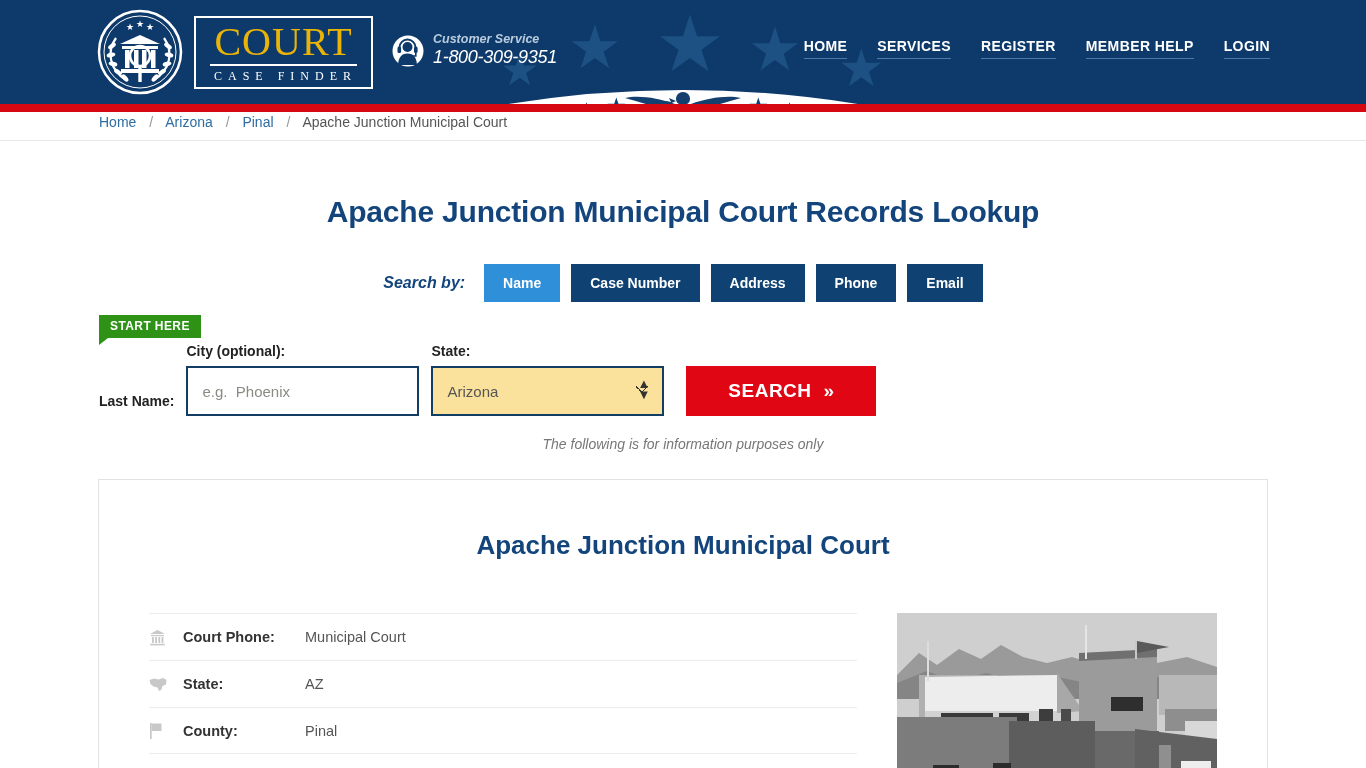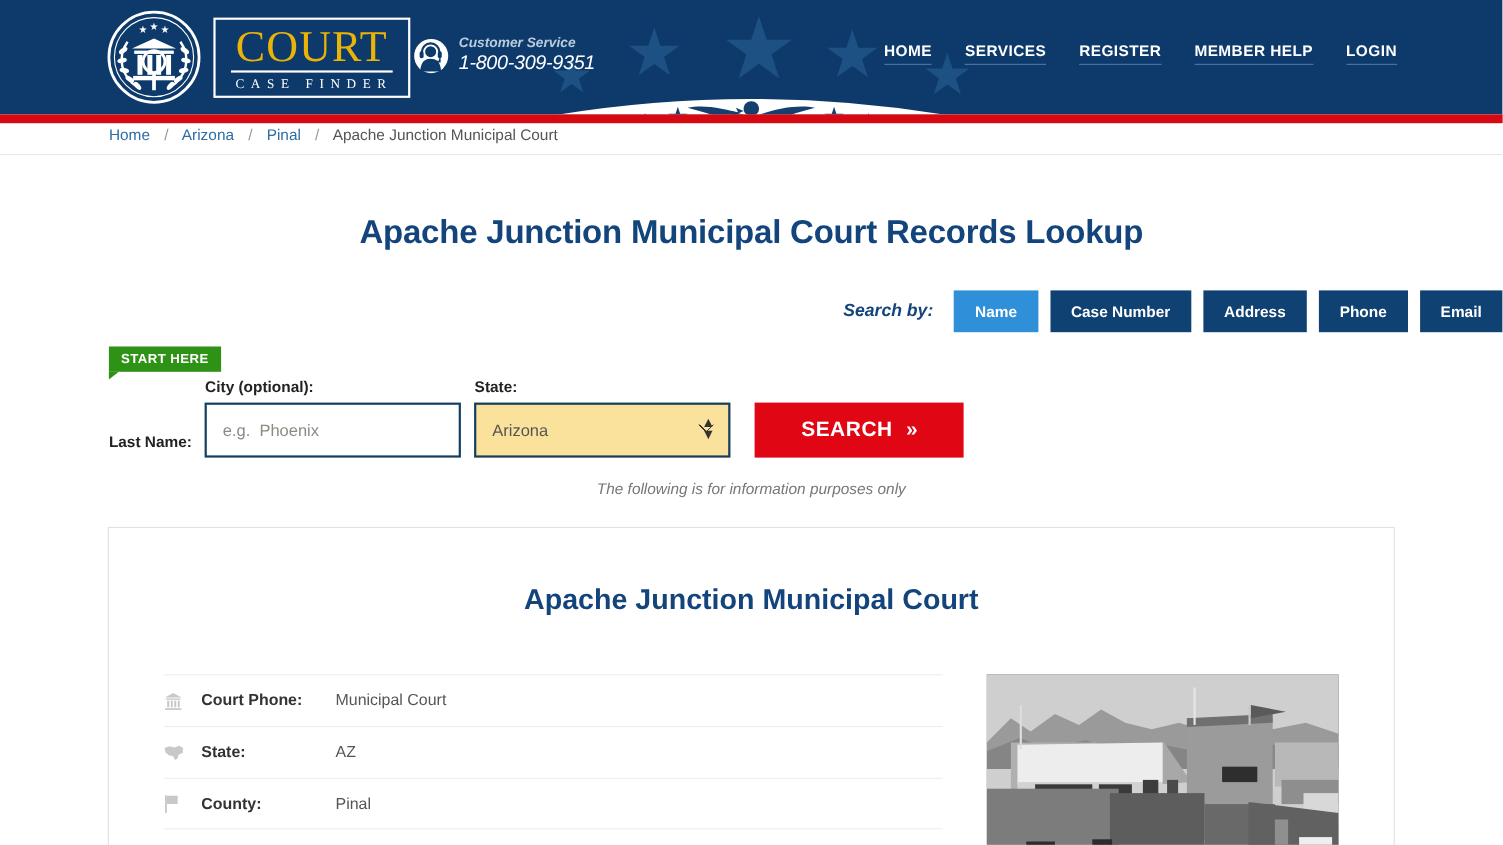--- a/index.html
+++ b/index.html
@@ -43,21 +43,21 @@
     border-bottom: 2px solid #ffffff;
     padding-bottom: 2px;
   }
   .logo-sub {
     font-family: "Liberation Serif", serif;
     font-size: 12px; letter-spacing: 6px;
     color: #ffffff; padding-top: 3px; padding-left: 4px;
   }
 
   .cs-wrap {
-    position: absolute; left: 376px; top: 33px;
+    position: absolute; left: 392px; top: 33px;
     display: flex; align-items: center; gap: 9px;
   }
   .cs-icon { width: 32px; height: 32px; }
   .cs-label {
     font-size: 12.5px; font-style: italic; font-weight: bold;
     color: #b9cbdd; line-height: 1.1;
   }
   .cs-phone {
     font-size: 18px; font-style: italic; font-weight: normal;
     color: #ffffff; line-height: 1.2; letter-spacing: -0.3px;
@@ -110,21 +110,21 @@
   
   .page-title {
     text-align: center;
     font-size: 30px; font-weight: bold;
     color: #13457c;
     margin: 54px 0 0 0;
     letter-spacing: -0.2px;
   }
 
   .searchby-row {
-    display: flex; align-items: center; justify-content: flex-end;
+    display: flex; align-items: center; justify-content: center;
     gap: 11px; margin-top: 35px;
   }
   .searchby-label {
     font-size: 16px; font-weight: bold; font-style: italic;
     color: #13457c; margin-right: 8px;
   }
   .tab {
     background: #0f4272; color: #ffffff;
     font-size: 14px; font-weight: bold;
     padding: 11px 19px; border: none; cursor: pointer;

